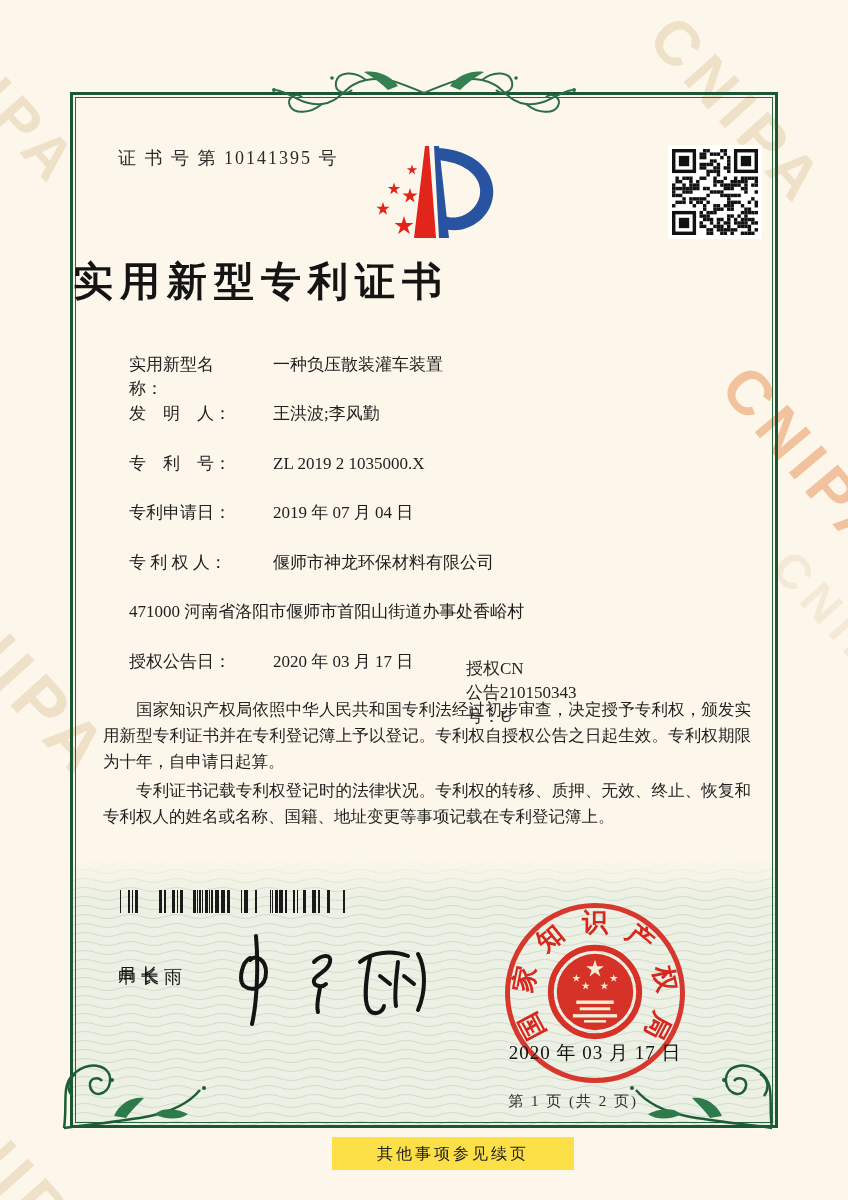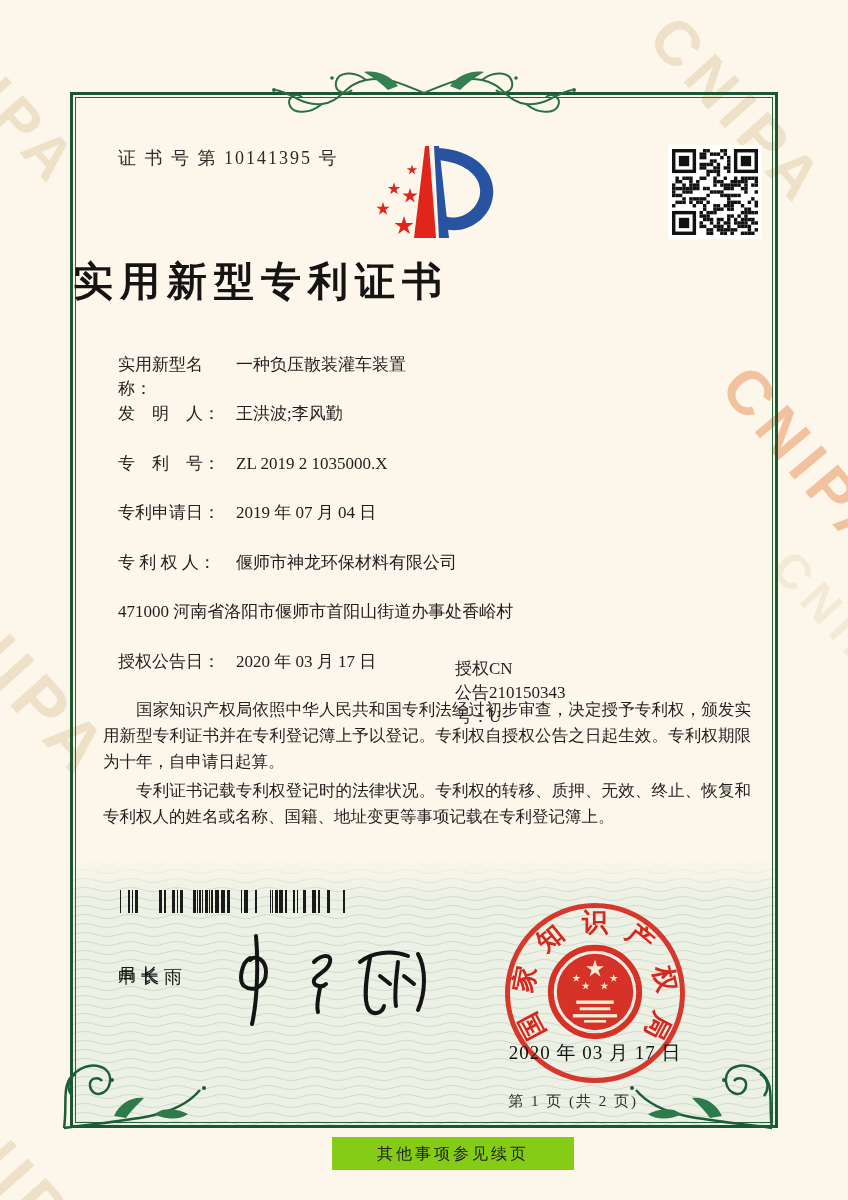--- a/index.html
+++ b/index.html
@@ -37,39 +37,39 @@
   
   .cert-no{position:absolute;left:118px;top:146px;font-size:18px;letter-spacing:2px;color:#2b2b2b;z-index:2;}
   .logo{position:absolute;left:350px;top:132px;z-index:2;}
   .qr{position:absolute;left:668px;top:145px;width:86px;height:86px;background:#fff;padding:4px;z-index:2;}
   .title{
     position:absolute;left:73px;top:254px;width:702px;text-align:left;
     font-size:40px;font-weight:bold;letter-spacing:7px;color:#141414;z-index:2;
   }
   
   .fields{position:absolute;left:118px;top:353px;width:640px;z-index:2;}
-  .field-row{position:absolute;left:0;display:flex;font-size:17px;line-height:24px;}
+  .field-row{position:absolute;left:11px;display:flex;font-size:17px;line-height:24px;gap:26px;}
   .field-label{display:inline-block;width:118px;flex:0 0 118px;color:#222;}
   .field-value{color:#1d1d1d;}
   .grant-right{position:absolute;left:337px;top:0;display:flex;font-size:17px;line-height:24px;margin-top:7px;}
   
   .body-text{position:absolute;left:103px;top:697px;width:648px;z-index:2;
     font-size:16.5px;line-height:26px;color:#1f1f1f;text-align:justify;}
   .body-text p{margin:0 0 3px 0;text-indent:2em;}
   
   .barcode{position:absolute;left:120px;top:890px;z-index:2;}
   .director{position:absolute;left:118px;z-index:2;font-size:18px;letter-spacing:5px;color:#161616;}
   .director-title{top:963px;}
   .director-name{top:965px;}
   .signature{position:absolute;left:222px;top:928px;z-index:2;}
   .page-info{position:absolute;left:73px;top:1092px;width:565px;text-align:right;
     font-size:15px;letter-spacing:2px;color:#2e2e2e;z-index:2;}
   .cont-note{
     position:absolute;left:332px;top:1137px;width:242px;height:33px;line-height:33px;
-    background:#84cc16;text-align:center;font-size:16px;letter-spacing:3px;color:#222;z-index:2;
+    background:#fde047;text-align:center;font-size:16px;letter-spacing:3px;color:#222;z-index:2;
   }
   
   .seal{position:absolute;left:495px;top:893px;width:200px;height:200px;z-index:4;}
   .seal-ring{position:absolute;left:10px;top:10px;width:170px;height:170px;
     border:5px solid #d5281e;border-radius:50%;box-sizing:content-box;opacity:.92;}
   .seal-char{
     position:absolute;font-size:26px;font-weight:bold;color:#d5281e;
     font-family:"Liberation Serif","DejaVu Serif",serif;
   }
   .seal-emblem{position:absolute;left:49px;top:48px;opacity:.95;}

